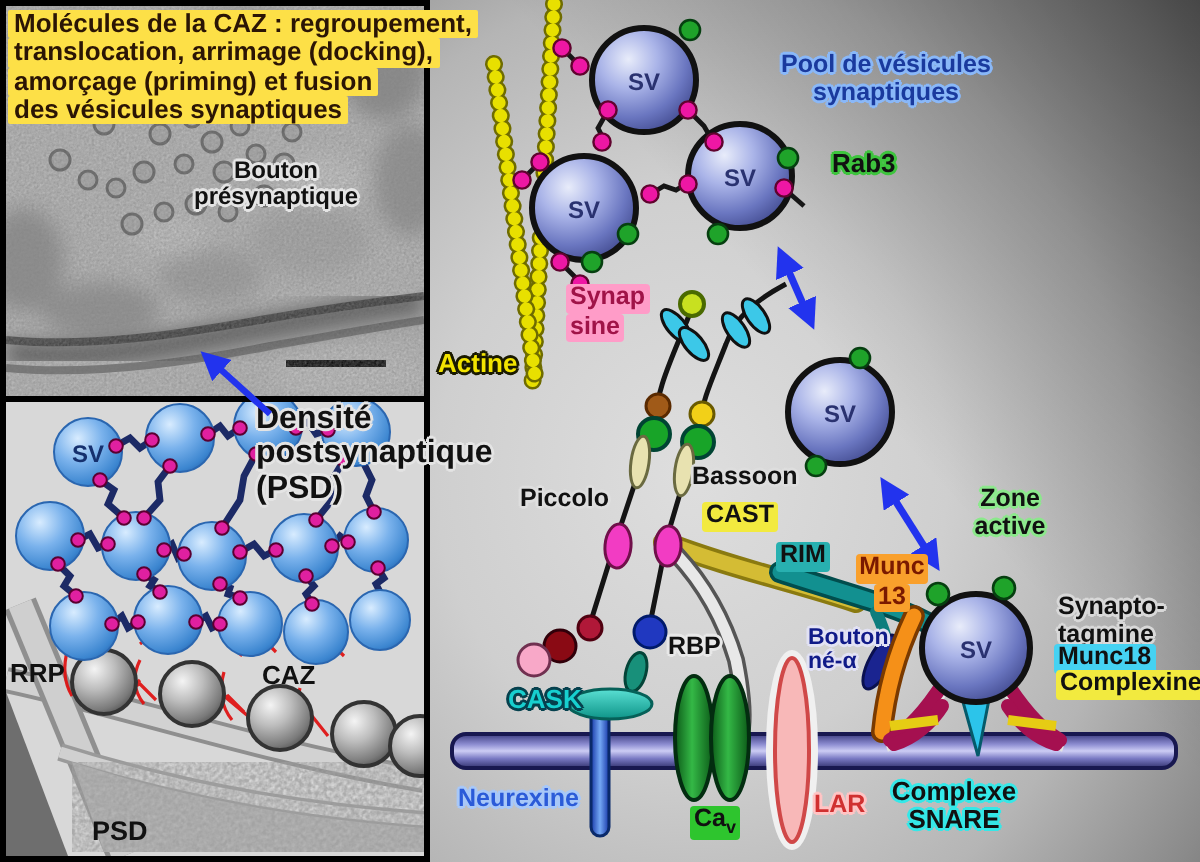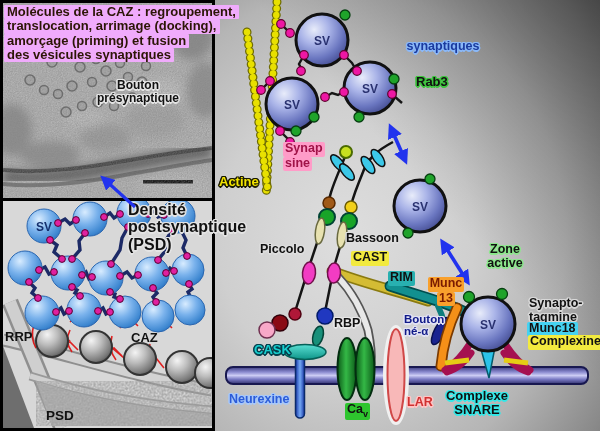--- a/index.html
+++ b/index.html
@@ -6,21 +6,21 @@
   .stage{position:relative;width:600px;height:431px;background:#000;overflow:hidden;
          font-family:"Liberation Sans",sans-serif;}
   .panel{position:absolute;}
   .lbl{position:absolute;font-weight:bold;font-size:12.5px;line-height:1.08;color:#111;
        white-space:nowrap;z-index:6;}
   .ctr{text-align:center;}
   .halo{text-shadow:
     -1px -1px 0 var(--h),1px -1px 0 var(--h),-1px 1px 0 var(--h),1px 1px 0 var(--h),
     -1.5px 0 0 var(--h),1.5px 0 0 var(--h),0 -1.5px 0 var(--h),0 1.5px 0 var(--h);}
   .pill{background:var(--bg);padding:0 2px 1px;border-radius:2px;display:inline-block;text-align:center;}
-  .title-line{display:table;background:#f0abfc;color:#2b1505;padding:0 3px 1px;
+  .title-line{display:table;background:#fde047;color:#2b1505;padding:0 3px 1px;
        font-size:13px;line-height:1.02;border-radius:1px;font-weight:bold;}
   sub{font-size:9px;}
 </style>
 </head>
 <body>
 
 <div class="stage">
 
   <svg class="panel" style="left:215px;top:0" width="385" height="431" viewBox="215 0 385 431">
     <defs>
@@ -438,21 +438,21 @@
     <span>Densité</span><br>
     <span>postsynaptique</span><br>
     <span>(PSD)</span>
   </div>
 
   <div class="lbl" style="left:5px;top:330px;font-size:13px">RRP</div>
   <div class="lbl" style="left:131px;top:331px;font-size:13px">CAZ</div>
   <div class="lbl" style="left:46px;top:409px;font-size:13.5px">PSD</div>
 
   <div class="lbl ctr halo" style="left:384px;top:26px;width:118px;color:#1a3a9e;--h:#8ab8f8">
-    <br>
+    <span>Pool de vésicules</span><br>
     <span>synaptiques</span>
   </div>
 
   <div class="lbl halo" style="left:416px;top:75px;font-size:13px;--h:#3ec43e">Rab3</div>
 
   <div class="lbl" style="left:283px;top:142px;color:#a01348">
     <span class="pill" style="--bg:#ff9cc8">Synap</span><br>
     <span class="pill" style="--bg:#ff9cc8">sine</span>
   </div>
 

